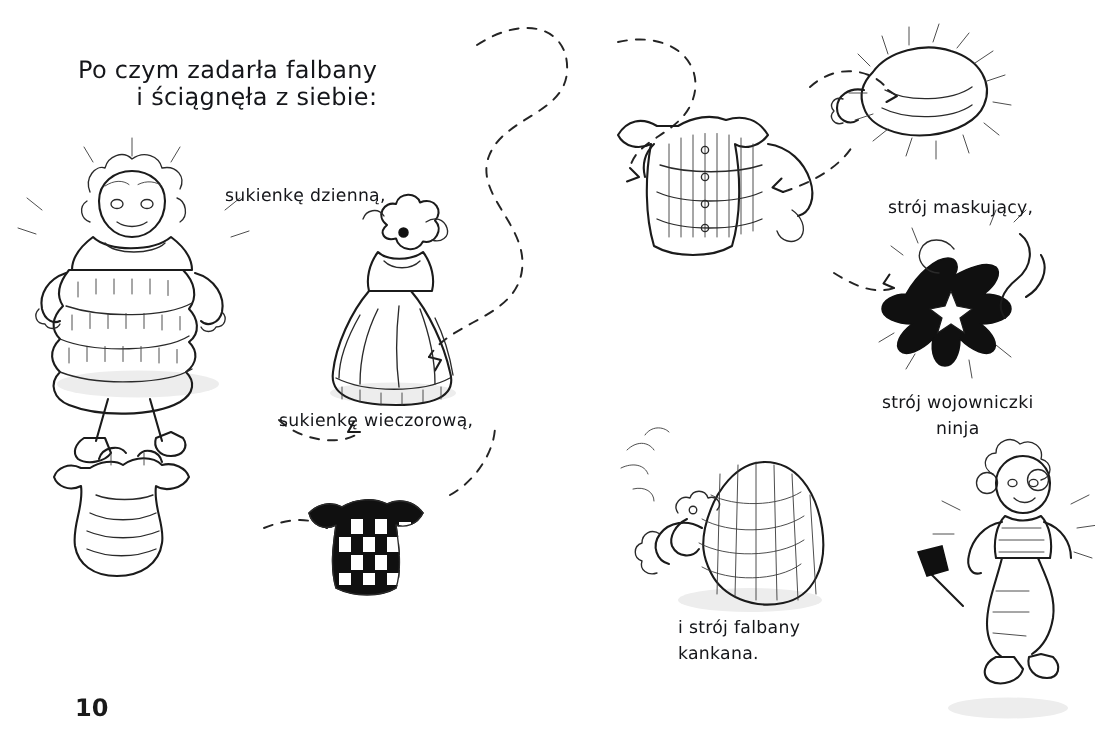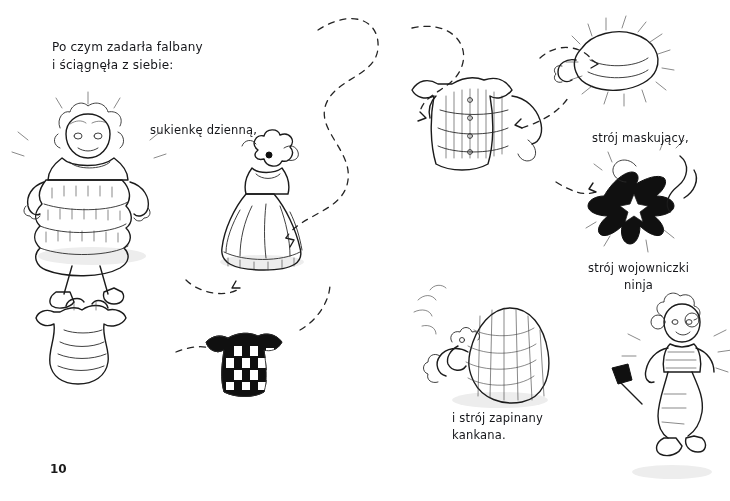--- a/index.html
+++ b/index.html
@@ -22,31 +22,32 @@
     font-family: "DejaVu Sans", sans-serif;
     font-size: 11.5px;
     line-height: 17px;
     color: #15161a;
     letter-spacing: 0.2px;
     white-space: pre-line;
   }
   .intro {
     position: absolute;
     font-family: "DejaVu Sans", sans-serif;
-    font-size: 12px;
+    font-size: 16px;
     line-height: 18px;
     color: #15161a;
     letter-spacing: 0.2px;
     white-space: pre-line;
+    text-align: right;
   }
   .page-number {
     position: absolute;
     left: 50px;
     top: 462px;
-    font-size: 12px;
+    font-size: 16px;
     font-weight: bold;
     color: #1a1a1a;
   }
   svg.art {
     position: absolute;
     left: 0;
     top: 0;
     width: 730px;
     height: 501px;
     pointer-events: none;
@@ -235,27 +236,28 @@
 
       <path class="ink-hair" d="M714 336 l12 -6 M718 352 l14 -2 M716 368 l12 4 M640 340 l-12 -6 M636 356 l-14 0"></path>
     </g>
   </svg>
 
   <div class="intro" style="left:52px; top:38px;">Po czym zadarła falbany
 i ściągnęła z siebie:</div>
 
   <div class="caption" style="left:134px; top:122px;margin-left:16px;">sukienkę dzienną,</div>
 
+  <div class="caption" style="left:186px; top:272px;">sukienkę wieczorową,</div>
 
 
 
 
   <div class="caption" style="left:588px; top:260px; text-align:center;">strój wojowniczki
 ninja</div>
 
   <div class="caption" style="left:592px; top:130px;">strój maskujący,</div>
 
-  <div class="caption" style="left:452px; top:410px;">i strój zapinany
+  <div class="caption" style="left:452px; top:410px;">i strój falbany
 kankana.</div>
 
   <div class="page-number">10</div>
 
 </div>
 
 </body></html>

